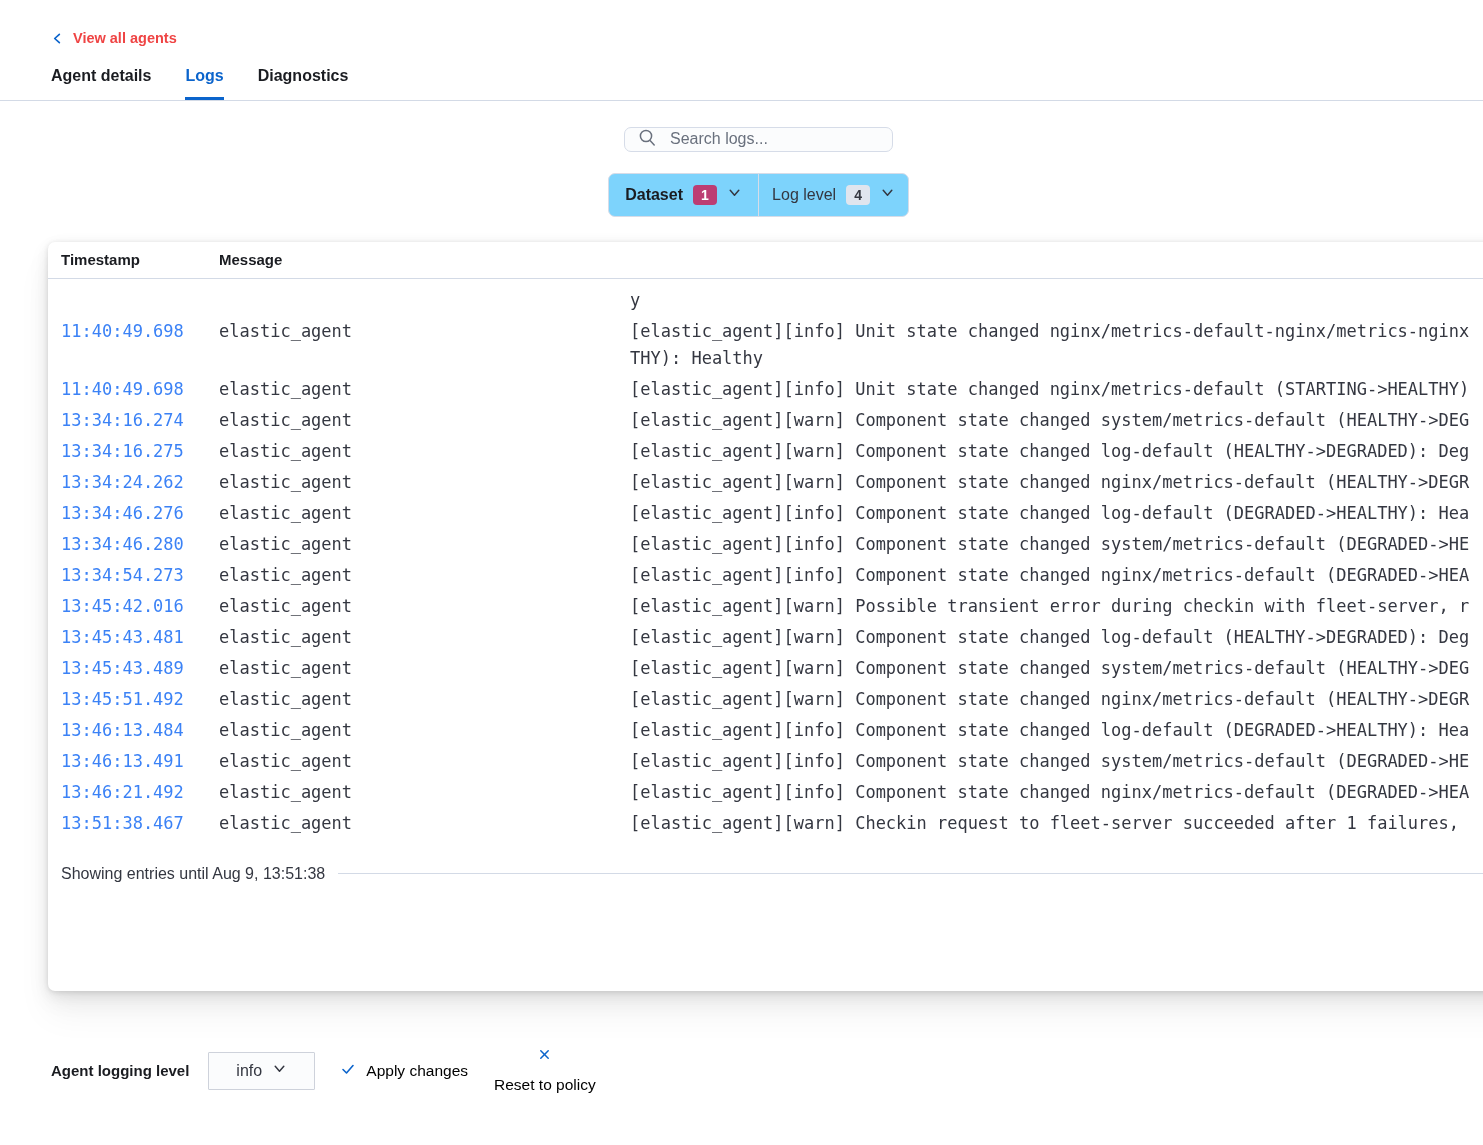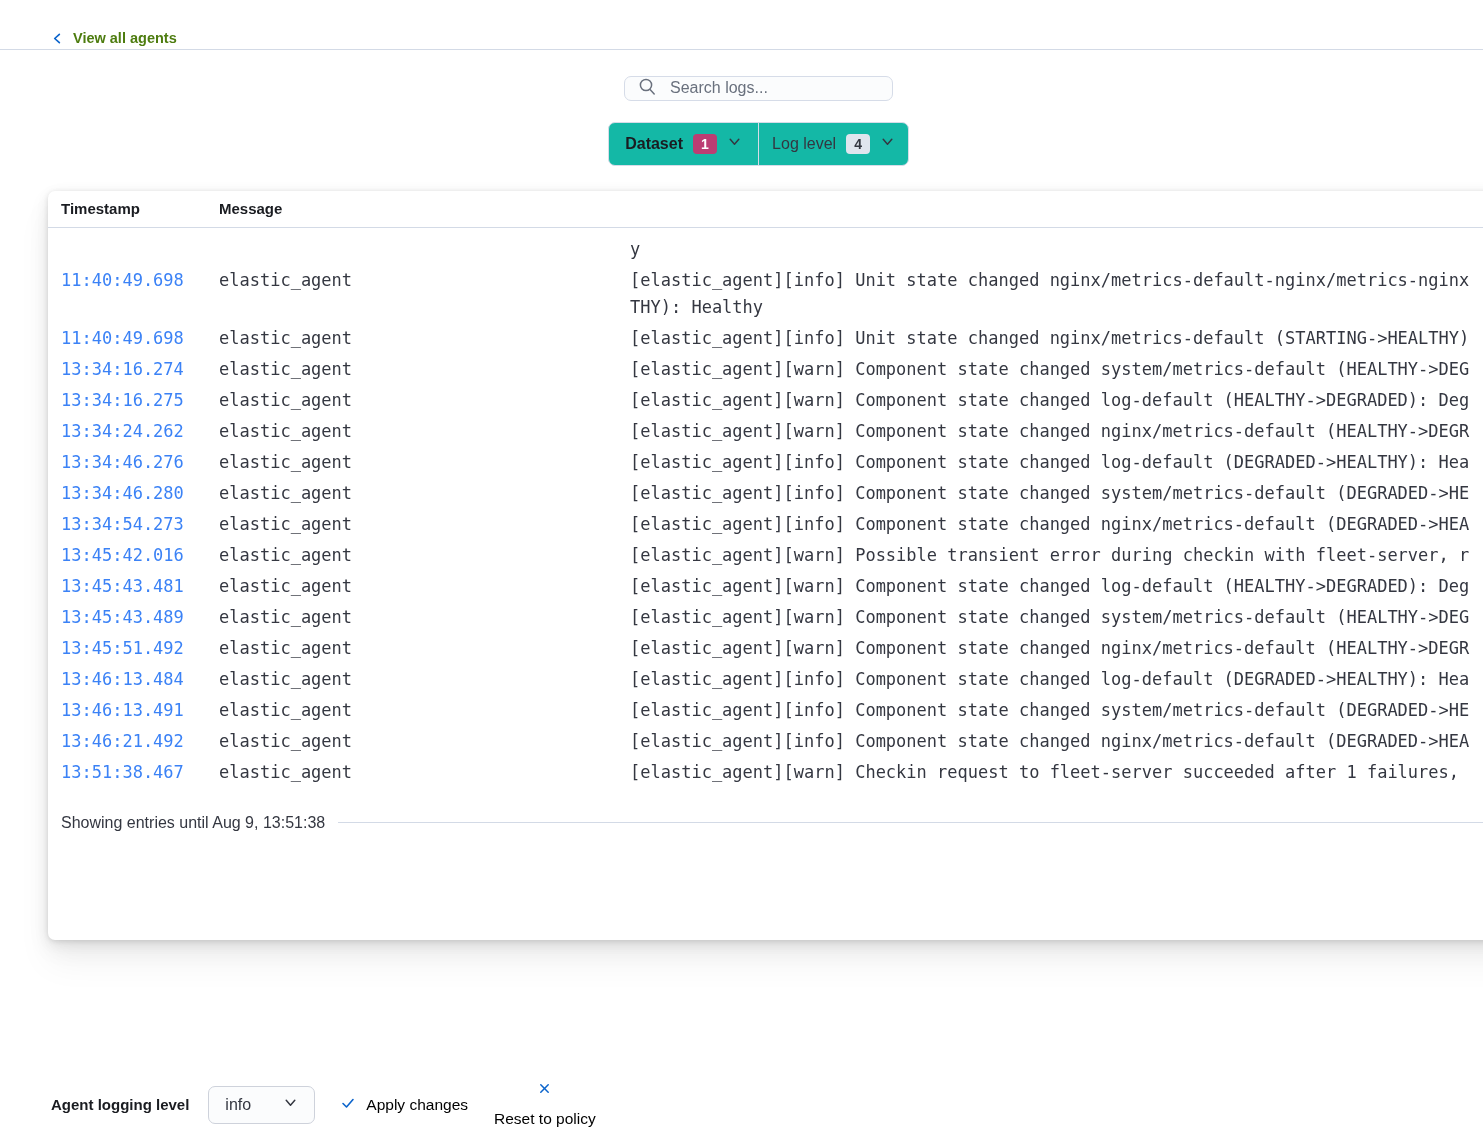--- a/index.html
+++ b/index.html
@@ -6,40 +6,40 @@
   html,body { margin:0; padding:0; }
   body {
     width:1483px; height:1145px; overflow:hidden; position:relative;
     background:#ffffff; color:#343741;
     font-family:"Liberation Sans","DejaVu Sans",sans-serif;
   }
   a { text-decoration:none; }
 
   
   .page-header { padding:30px 48px 0 51px; border-bottom:1px solid #d3dae6; }
-  .back-link { display:inline-flex; align-items:center; gap:9px; color:#4d7c0f;
+  .back-link { display:inline-flex; align-items:center; gap:9px; color:#ef4444;
     font-size:14.5px; font-weight:600; cursor:pointer; }
   .back-link svg { display:block; }
   h1.page-title { margin:15px 0 0; font-family:"DejaVu Sans","Liberation Sans",sans-serif;
     font-size:38px; font-weight:700; color:#1a1c21; letter-spacing:-0.5px; line-height:1.2; }
   .tabs { display:flex; gap:34px; margin-top:18px; }
   .tab { font-size:16px; font-weight:700; color:#1a1c21; padding-bottom:12px;
     border-bottom:3px solid transparent; cursor:pointer; }
   .tab.active { color:#0b64cc; border-bottom-color:#0b64cc; }
 
   
   .toolbar { display:flex; align-items:center; gap:21px; margin:26px 17px 0 51px;flex-direction:column; }
   .search-box { flex:1; height:44px; border:1px solid #d6dce8; border-radius:7px;
     background:#fbfcfd; display:flex; align-items:center; padding:0 13px; gap:11px; }
   .search-box svg { flex:none; }
   .search-box input { flex:1; border:none; outline:none; background:transparent;
     font-family:inherit; font-size:16px; color:#343741; }
   .search-box input::placeholder { color:#69707d; }
   .filter-group { width:301px; height:44px; border:1px solid #d6dce8; border-radius:7px;
-    background:#14b8a6; display:flex; align-items:stretch; flex:none; }
+    background:#7dd3fc; display:flex; align-items:stretch; flex:none; }
   .filter-btn { flex:1; display:flex; align-items:center; justify-content:center;
     gap:10px; padding:0 10px; font-size:16px; color:#343741; cursor:pointer; background:none; border:none; font-family:inherit; }
   .filter-btn + .filter-btn { border-left:1px solid #d6dce8; }
   .filter-btn .flabel.bold { font-weight:700; color:#1a1c21; }
   .badge { border-radius:4px; font-size:14px; font-weight:600; line-height:20px;
     padding:0 8px; }
   .badge.accent { background:#bc3d73; color:#ffffff; }
   .badge.gray { background:#e0e5ee; color:#343741; }
 
   
@@ -54,42 +54,47 @@
   .log-row { display:grid; grid-template-columns:158px 411px 1fr; padding:2px 0 2px 13px;
     line-height:27px; align-items:start; }
   .c-ts { color:#3b82f6; white-space:pre; }
   .c-ds { color:#343741; white-space:pre; }
   .c-msg { color:#343741; white-space:pre; overflow:hidden; }
   .t-footer { display:flex; align-items:center; margin:26px 0 0 13px;
     font-size:16px; color:#343741; }
   .t-footer .end-line { flex:1; height:1px; background:#d3dae6; margin-left:13px; }
 
   
-  .bottom-bar { position:absolute; left:51px; top:1081px; display:flex; align-items:center;justify-content:center; }
+  .bottom-bar { position:absolute; left:51px; top:1047px; display:flex; align-items:center;justify-content:center; }
   .bottom-label { font-size:15px; font-weight:700; color:#1a1c21; margin-right:19px; }
-  .level-select { width:107px; height:38px; border:1px solid #ced2db; border-radius:7px;
+  .level-select { width:107px; height:38px; border:1px solid #ced2db; border-radius:1px;
     background:#fbfcfd; display:flex; align-items:center; justify-content:space-between;
-    padding:0 16px; font-size:16px; color:#343741; cursor:pointer; }
+    padding:0 27px; font-size:16px; color:#343741; cursor:pointer; }
   .action-link { display:inline-flex; align-items:center; gap:11px; color:#000000;
     font-size:15.5px; font-weight:500; cursor:pointer; }
   .action-link.apply { margin-left:26px; }
   .action-link.reset { margin-left:26px;flex-direction:column; }
 </style>
 </head>
 <body>
 
 <header class="page-header">
   <a class="back-link">
     <span>
       <svg width="13" height="13" viewBox="0 0 14 14" fill="none">
         <polyline points="9,2.5 4,7 9,11.5" stroke="#0b64cc" stroke-width="1.8" stroke-linecap="round" stroke-linejoin="round"></polyline>
       </svg>
     </span>
     <span>View all agents</span>
   </a>
+  <nav class="tabs">
+    <div class="tab">Agent details</div>
+    <div class="tab active">Logs</div>
+    <div class="tab">Diagnostics</div>
+  </nav>
 </header>
 
 <div class="toolbar">
   <div class="search-box">
     <span>
       <svg width="19" height="19" viewBox="0 0 19 19" fill="none">
         <circle cx="8" cy="8" r="5.6" stroke="#69707d" stroke-width="1.5"></circle>
         <line x1="12.3" y1="12.7" x2="16.2" y2="16.9" stroke="#69707d" stroke-width="1.5" stroke-linecap="round"></line>
       </svg>
     </span>

